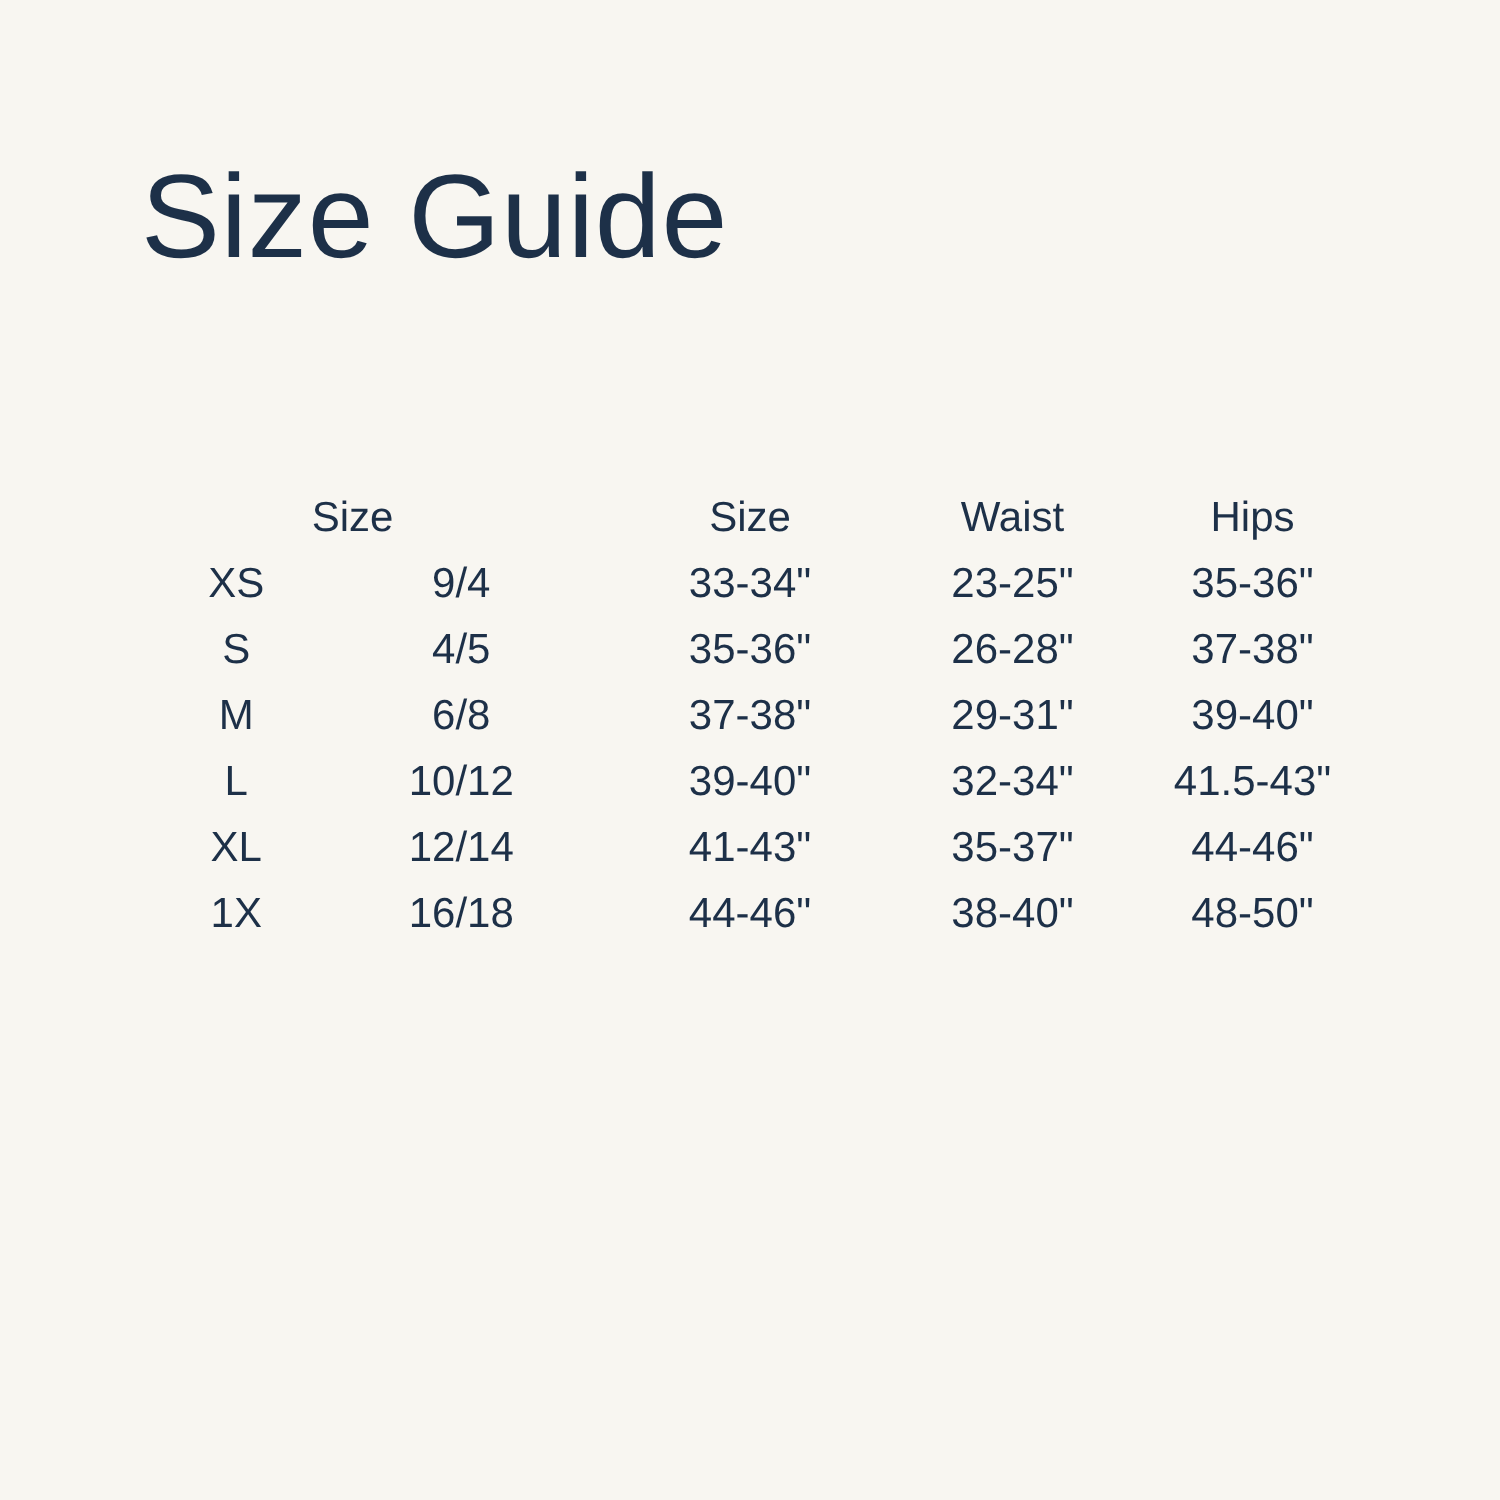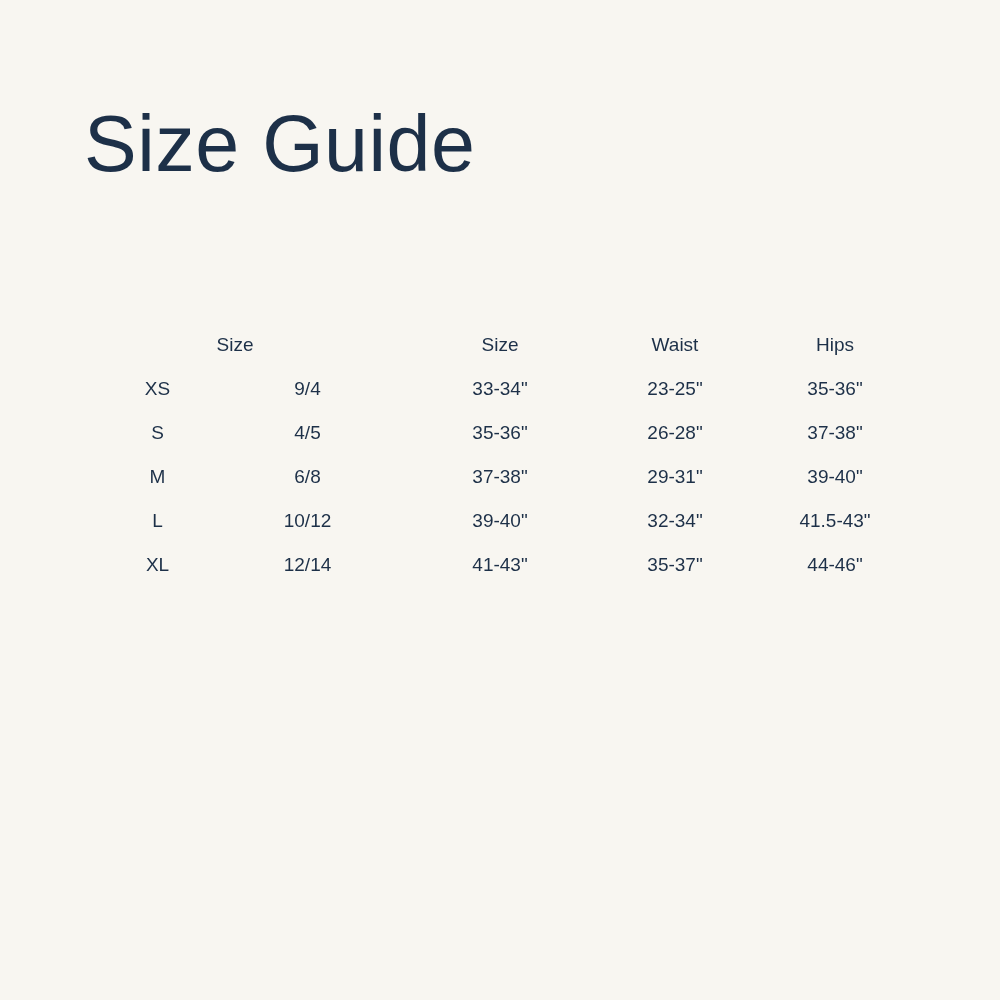--- a/index.html
+++ b/index.html
@@ -13,21 +13,21 @@
   }
   .page {
     position: relative;
     width: 1000px;
     height: 1000px;
     overflow: hidden;
   }
   .page-title {
     position: absolute;
     top: 104px;
-    left: 84px;
+    left: 94px;
     margin: 0;
     font-size: 79px;
     font-weight: 300;
     line-height: 1;
     letter-spacing: 0.5px;
     color: #1d3048;
   }
   table.size-table {
     position: absolute;
     left: 85px;
@@ -35,21 +35,21 @@
     width: 850px;
     border-collapse: collapse;
     table-layout: fixed;
   }
   table.size-table th,
   table.size-table td {
     height: 44px;
     padding: 0;
     text-align: center;
     vertical-align: middle;
-    font-size: 19px;
+    font-size: 28px;
     font-weight: 400;
     color: #1d3048;
     white-space: nowrap;
   }
   col.c-label { width: 145px; }
   col.c-size  { width: 155px; }
   col.c-bust  { width: 230px; }
   col.c-waist { width: 120px; }
   col.c-hips  { width: 200px; }
 </style>
@@ -105,16 +105,23 @@
         <td>32-34"</td>
         <td>41.5-43"</td>
       </tr>
       <tr>
         <td>XL</td>
         <td>12/14</td>
         <td>41-43"</td>
         <td>35-37"</td>
         <td>44-46"</td>
       </tr>
+      <tr>
+        <td>1X</td>
+        <td>16/18</td>
+        <td>44-46"</td>
+        <td>38-40"</td>
+        <td>48-50"</td>
+      </tr>
     </tbody>
   </table>
 
 </div>
 
 </body></html>

